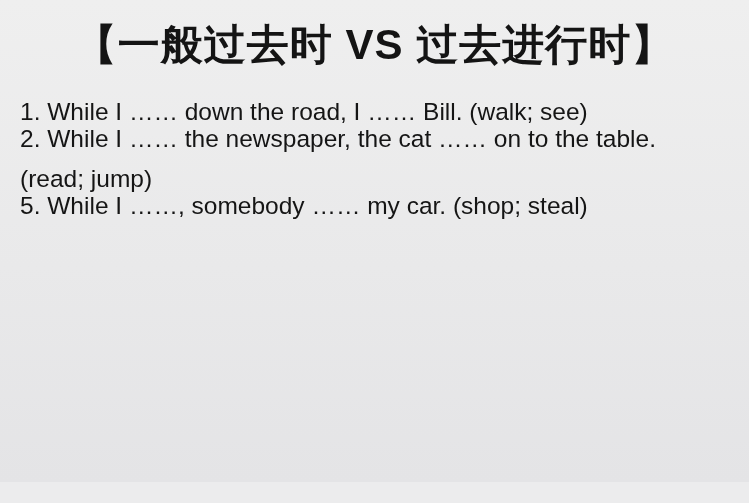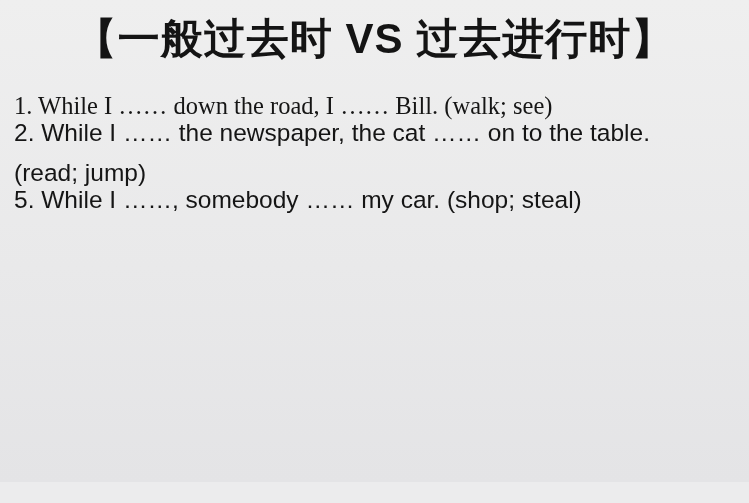--- a/index.html
+++ b/index.html
@@ -12,21 +12,21 @@
     background: #ececed;
     font-family: "Liberation Sans", sans-serif;
     color: #1a1a1a;
     overflow: hidden;
   }
   .slide {
     position: relative;
     width: 749px;
     height: 482px;
     box-sizing: border-box;
-    padding: 4px;
+    padding: 10px;
     background: linear-gradient(180deg, #efefef 0%, #e9e9ea 55%, #e4e4e6 100%);
   }
   .title {
     text-align: center;
     font-size: 42px;
     font-weight: bold;
     letter-spacing: 1px;
     line-height: 1;
     padding-top: 14px;
     padding-bottom: 10px;
@@ -41,21 +41,20 @@
     line-height: 1.12;
     color: #151515;
     padding-left: 4px;
     white-space: nowrap;
   }
   .line.cont {
     margin-top: 12px;
   }
   .line:first-child {
     margin-top: 22px;
-    font-family: Liberation Serif, serif;
   }
 </style>
 </head>
 <body>
 
 <div class="slide">
 
   <div class="title">【一般过去时 VS 过去进行时】</div>
 
   <div class="body">

